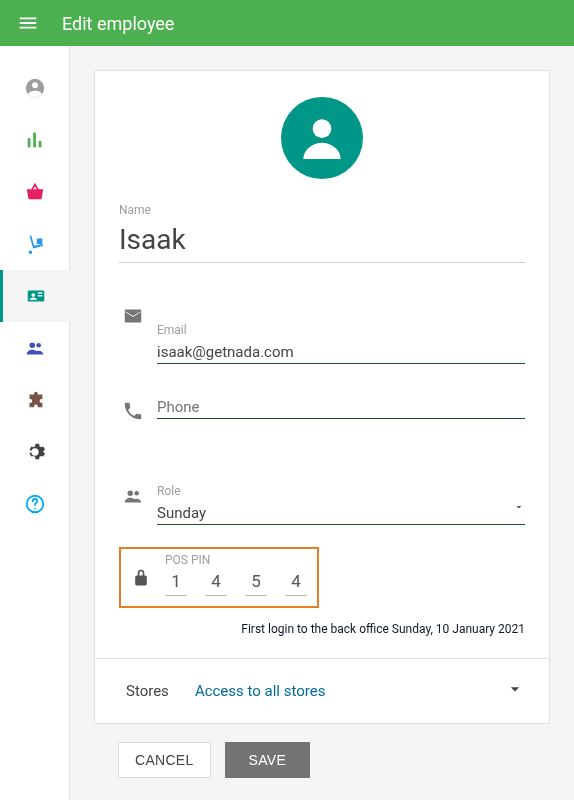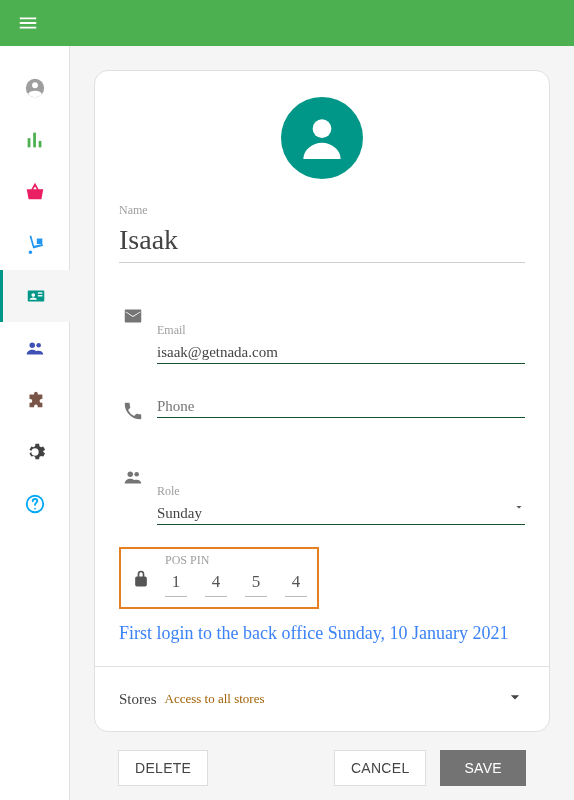--- a/index.html
+++ b/index.html
@@ -15,71 +15,72 @@
   .header-title { margin-left: 20px; font-size: 18px; font-weight: 400; color:#fff;}
 
   .layout { display:flex; height: calc(800px - 46px); }
 
   .sidebar { width: 70px; background:#fff; border-right:1px solid #e0e0e0; display:flex; flex-direction:column; align-items:center; padding-top:16px; flex-shrink:0;}
   .side-item { width:70px; height:52px; display:flex; align-items:center; justify-content:center; cursor:pointer;}
   .side-item.active { border-left:3px solid #009688; background:#f5f5f5;}
   .side-item svg { width:22px; height:22px;}
 
   .main { flex:1; background:#f5f5f5; padding:24px 24px 0 24px; overflow:auto;}
-  .card { background:#fff; border:1px solid #e0e0e0; border-radius:14px; padding:26px 24px 0 24px;font-family:Liberation Serif, serif;}
+  .card { background:#fff; border:1px solid #e0e0e0; border-radius:2px; padding:26px 24px 0 24px;}
 
   .avatar-wrap { display:flex; justify-content:center; margin-bottom:24px;}
   .avatar { width:82px;height:82px;border-radius:50%;background:#009688;display:flex;align-items:center;justify-content:center;}
   .avatar svg{width:56px;height:56px;fill:#fff;}
 
   .field-label { font-size:12px; color:#9e9e9e; margin-bottom:2px;}
   .name-input { width:100%; border:none; border-bottom:1px solid #cfcfcf; font-size:28px; color:#444; padding:4px 0 6px 0; outline:none; background:transparent; font-family:inherit;}
   .name-block { margin-bottom:28px;}
 
   .icon-row { display:flex; align-items:flex-start; margin-bottom:30px;}
   .row-icon { width:28px; margin-right:10px; color:#757575; display:flex; align-items:center; justify-content:center; padding-top:14px; flex-shrink:0;}
   .row-icon svg { width:22px;height:22px; fill:#757575;}
   .row-body { flex:1;}
   .row-body .field-label { margin-bottom:2px;margin-top:32px;}
   .text-input { width:100%; border:none; border-bottom:1px solid #14532d; font-size:15px; color:#444; padding:4px 0 2px 0; outline:none; background:transparent; font-family:inherit;}
 
-  .select-row { position:relative;}
+  .select-row { position:relative;align-items:center;}
   .select-chevron { position:absolute; right:0; bottom:8px; }
   .select-chevron svg{width:12px;height:12px;fill:#555;}
 
   .pin-block { border:2px solid #e67e22; padding:4px 10px 10px 10px; display:inline-block; margin-bottom:14px;}
   .pin-inner { display:flex; align-items:flex-end;}
   .pin-icon { margin-right:14px; padding-bottom:4px;}
   .pin-icon svg{width:20px;height:20px;fill:#555;}
   .pin-col { display:flex; flex-direction:column;}
   .pin-boxes { display:flex; gap:18px; margin-top:2px;}
   .pin-box { width:22px; text-align:center; border-bottom:1px solid #bbb; font-size:17px; color:#555; padding-bottom:4px;}
 
-  .first-login { font-size:18px; color:#3b82f6; margin-bottom:22px;}
+  .first-login { font-size:12px; color:#0f172a; margin-bottom:22px;text-align:right;}
 
   .stores-row { border-top:1px solid #e0e0e0; margin:0 -24px; padding:20px 24px; display:flex; align-items:center; justify-content:space-between; cursor:pointer;}
-  .stores-left { display:flex; gap:8px; align-items:center;}
+  .stores-left { display:flex; gap:26px; align-items:center;margin-left:7px;}
   .stores-label { font-size:15px; color:#444;}
-  .stores-value { font-size:13px; color:#a16207;}
+  .stores-value { font-size:15px; color:#0369a1;}
   .stores-chevron svg{width:20px;height:20px;fill:#444;}
 
   .footer { display:flex; justify-content:space-between; padding:18px 24px 10px 24px;}
   .btn { height:36px; padding:0 16px; font-size:14px; font-weight:500; border:1px solid #ddd; background:#fff; color:#444; cursor:pointer; text-transform:uppercase; letter-spacing:.3px;}
   .btn.save { background:#737373; color:#fff; border:none; padding:4px 24px;}
   .footer-right { display:flex; gap:14px;}
 </style>
 </head>
 <body>
 
 <div class="header">
   <div class="menu-btn">
     <svg viewBox="0 0 24 24">
         <path d="M3 6h18v2H3V6zm0 5h18v2H3v-2zm0 5h18v2H3v-2z"></path>
       </svg>
   </div>
+  <div class="header-title">Edit employee</div>
 </div>
 
 <div class="layout">
   <div class="sidebar">
     <div class="side-item">
       <svg viewBox="0 0 24 24" fill="#9e9e9e">
           <circle cx="12" cy="12" r="10"></circle>
           <circle cx="12" cy="9" r="3.2" fill="#fff"></circle>
           <path d="M12 22c3 0 5.7-1.3 7.5-3.4-1-2.4-4-3.6-7.5-3.6s-6.5 1.2-7.5 3.6C6.3 20.7 9 22 12 22z" fill="#fff"></path>
         </svg>
@@ -218,20 +219,19 @@
           <span class="stores-value">Access to all stores</span>
         </div>
         <div class="stores-chevron"><svg viewBox="0 0 24 24">
               <path d="M7 10l5 5 5-5z"></path>
             </svg></div>
       </div>
 
     </div>
 
     <div class="footer">
-      <button class="btn">DELETE</button>
       <div class="footer-right">
         <button class="btn">CANCEL</button>
         <button class="btn save">SAVE</button>
       </div>
     </div>
   </div>
 </div>
 
 </body></html>

